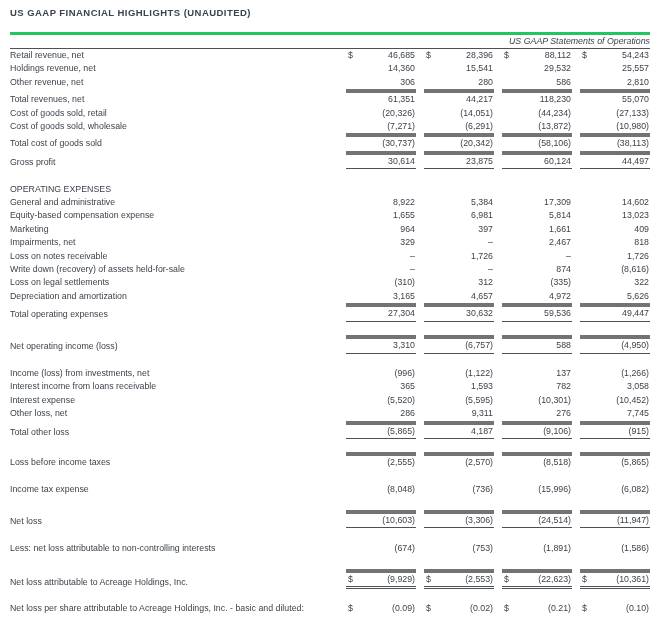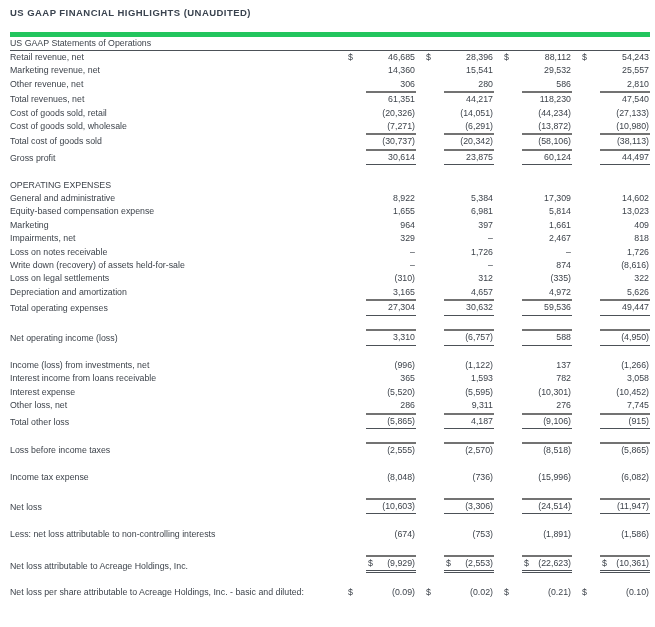--- a/index.html
+++ b/index.html
@@ -8,38 +8,38 @@
     font-family:"Liberation Sans","DejaVu Sans",sans-serif;
     color:#3d434b;
     -webkit-font-smoothing:antialiased;
   }
   .page { padding:7px 5px 0 10px; box-sizing:border-box; }
   .page-title {
     font-size:9.5px; font-weight:bold; letter-spacing:.45px; color:#3a434f;
   }
   .fin-table { margin-top:14px; }
   .table-title-row {
-    border-top:5px solid #22c55e; border-bottom:1px solid #4c5157;
-    text-align:left; line-height:13px; font-size:8.8px; color:#3d434b;
+    border-top:3px solid #22c55e; border-bottom:1px solid #4c5157;
+    text-align:right; line-height:13px; font-size:8.8px; color:#3d434b;font-style:italic;
   }
   .trow {
     display:grid;
     grid-template-columns:1fr 70px 70px 70px 70px;
     column-gap:8px;
     line-height:13.4px; font-size:8.8px;
     align-items:end;
   }
   .head-row { line-height:14px; }
   .head-row .col-h { text-align:center; border-bottom:1px solid #4c5157; }
   .lbl { white-space:nowrap; overflow:hidden; }
   .unit { font-style:italic; }
   .num { display:flex; align-items:baseline; min-height:13.4px; }
   .cur { padding-left:2px; }
   .val { margin-left:auto; padding-right:1px; }
-  .r-top > .num { border-top:2px solid #737373;margin-left:20px; }
+  .r-top > .num { border-top:4px solid #737373; }
   .r-bot > .num { border-bottom:1px solid #4c5157; }
   .r-dbl > .num { border-bottom:3px double #4c5157; }
   .spacer { height:13.4px; }
 </style>
 </head>
 <body>
 
 <div class="page">
   <div class="page-title">US GAAP FINANCIAL HIGHLIGHTS (UNAUDITED)</div>
 
@@ -63,21 +63,21 @@
           <div class="num">
             <span class="cur">$</span>
             <span class="val">88,112</span>
           </div>
           <div class="num">
             <span class="cur">$</span>
             <span class="val">54,243</span>
           </div>
         </div>
         <div class="trow">
-          <div class="lbl">Marketing revenue, net</div>
+          <div class="lbl">Holdings revenue, net</div>
           <div class="num">
             <span class="val">14,360</span>
           </div>
           <div class="num">
             <span class="val">15,541</span>
           </div>
           <div class="num">
             <span class="val">29,532</span>
           </div>
           <div class="num">
@@ -104,21 +104,21 @@
           <div class="num">
             <span class="val">61,351</span>
           </div>
           <div class="num">
             <span class="val">44,217</span>
           </div>
           <div class="num">
             <span class="val">118,230</span>
           </div>
           <div class="num">
-            <span class="val">47,540</span>
+            <span class="val">55,070</span>
           </div>
         </div>
         <div class="trow">
           <div class="lbl">Cost of goods sold, retail</div>
           <div class="num">
             <span class="val">(20,326)</span>
           </div>
           <div class="num">
             <span class="val">(14,051)</span>
           </div>

